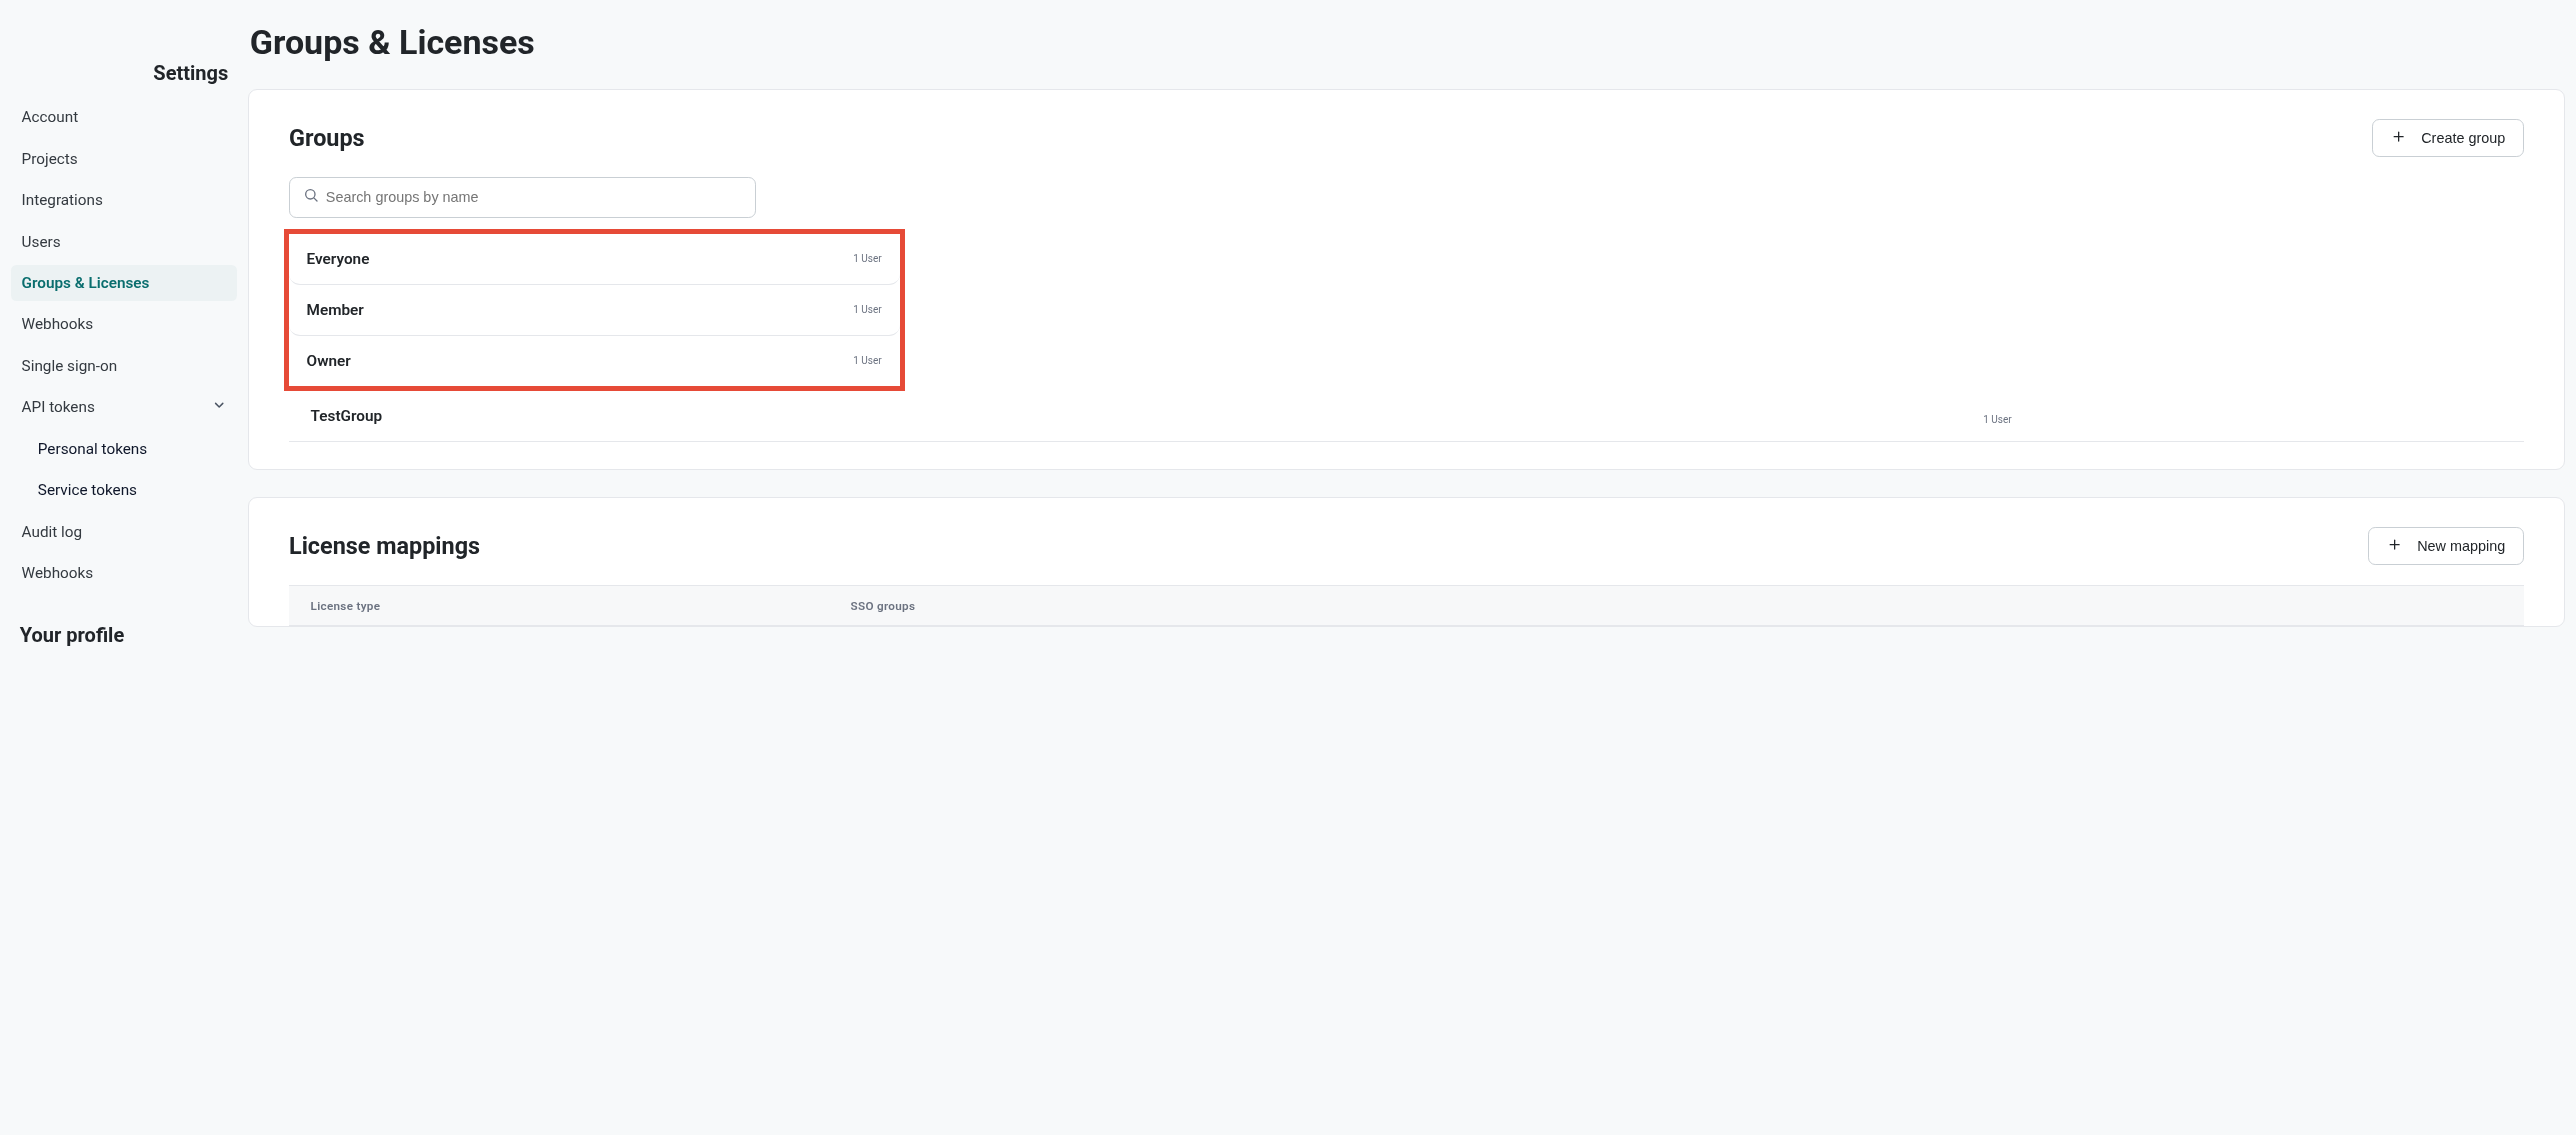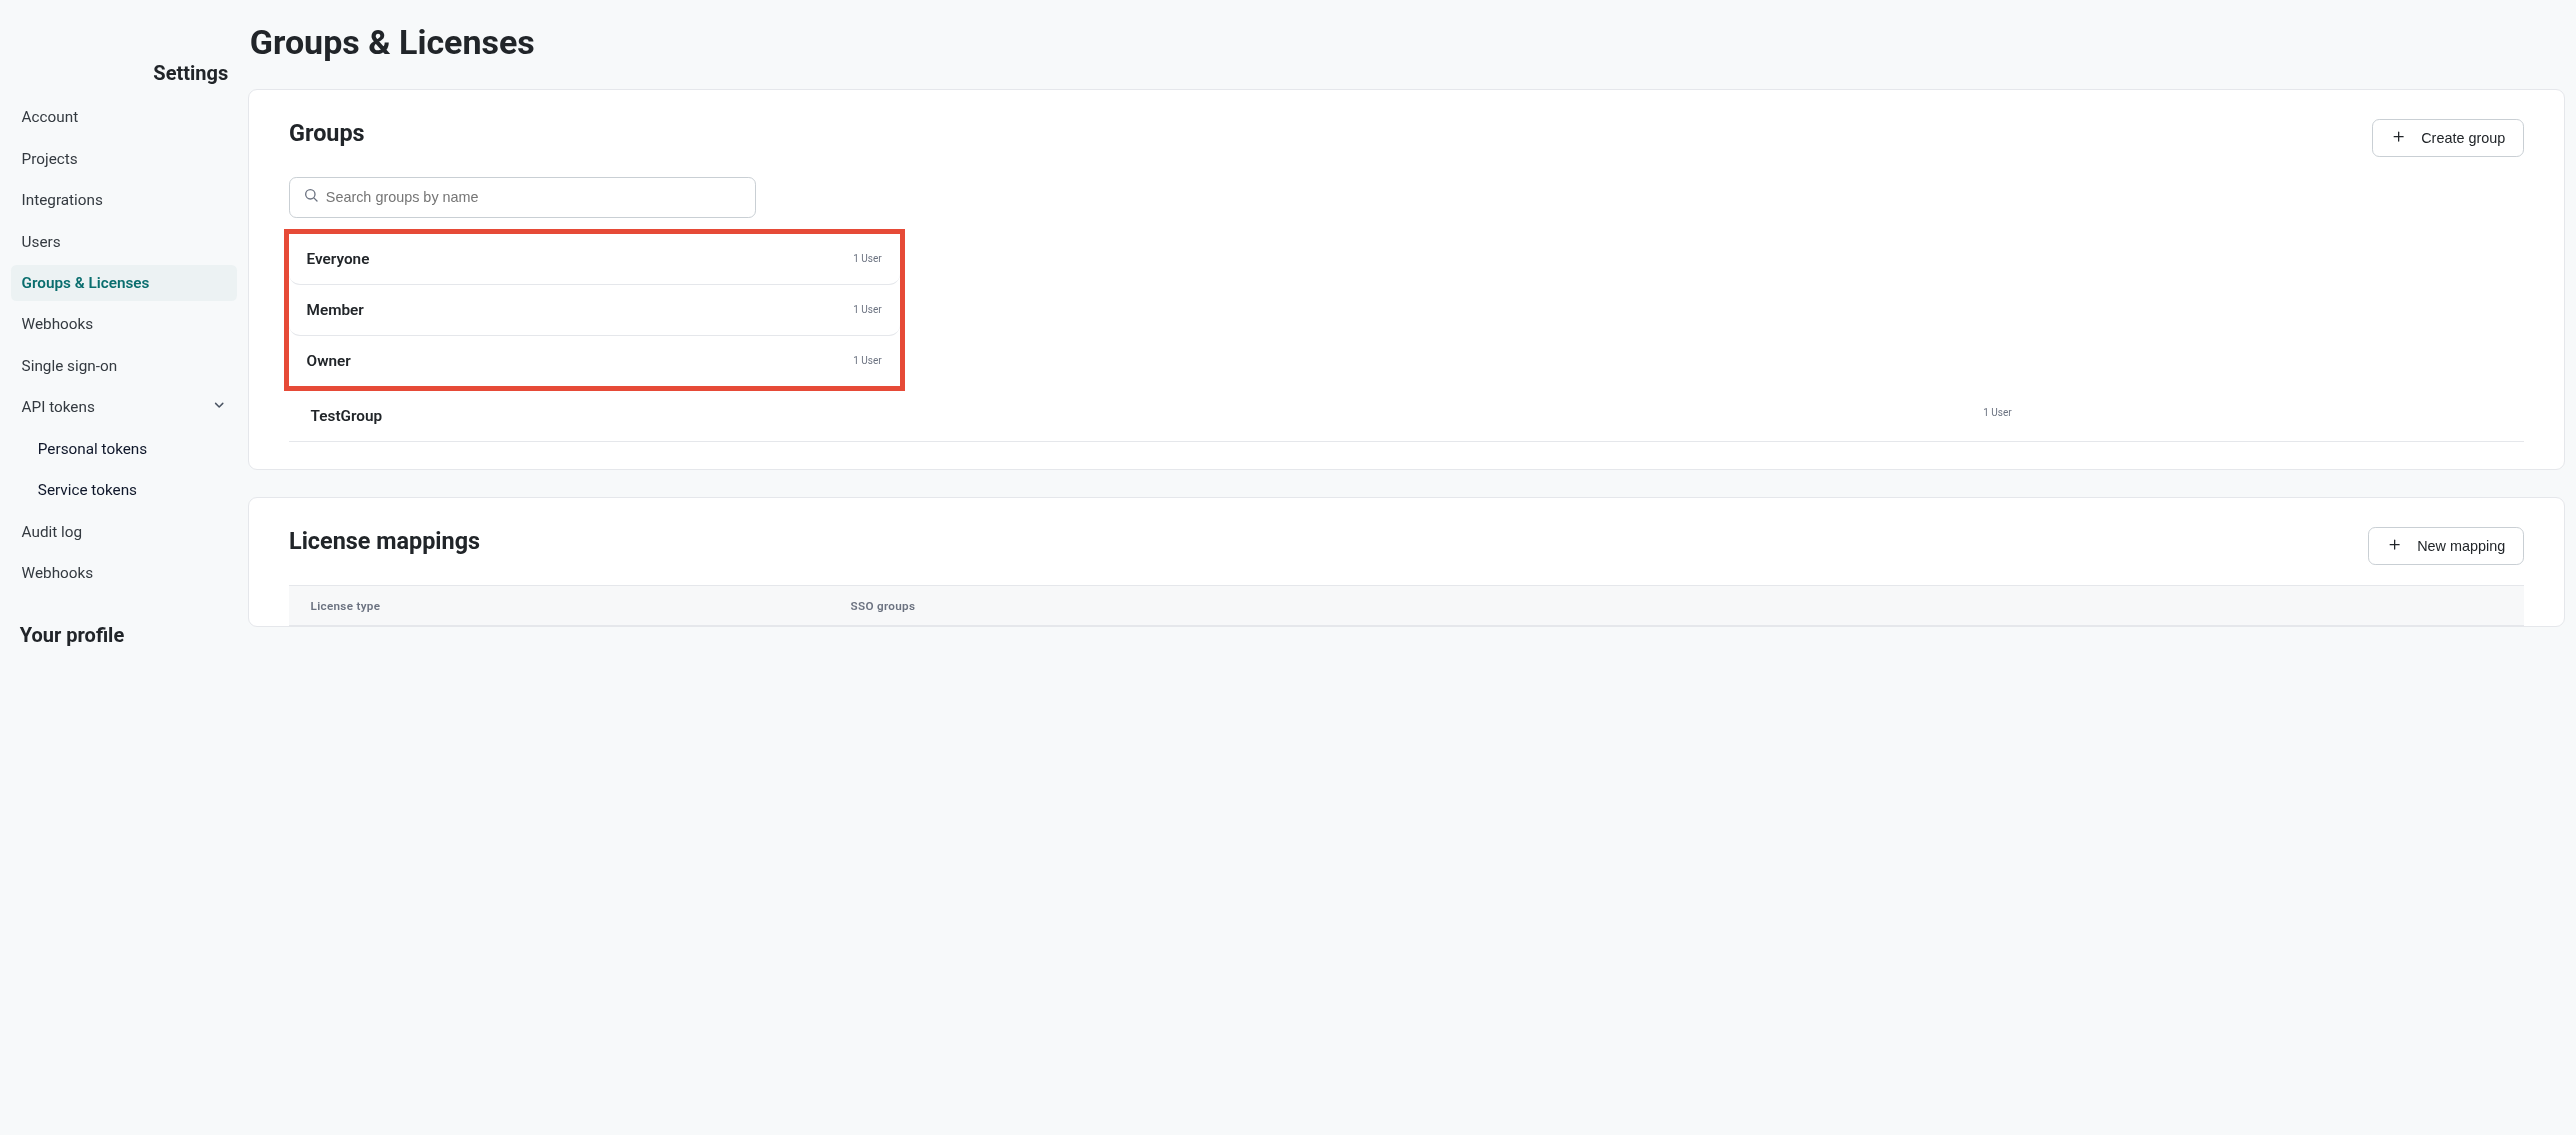--- a/index.html
+++ b/index.html
@@ -70,20 +70,21 @@
     .card {
       background: #fff;
       border: 0.9px solid #e5e7eb;
       border-radius: 9px;
       margin-bottom: 27px;
       padding: 29px 0 0 0;
     }
     .card-header {
       display: flex;
       justify-content: space-between;
+      align-items: center;
       padding: 0 40px 20px 40px;
     }
     .card-title {
       font-size: 23.4px;
       font-weight: 700;
       color: #212529;
     }
     .btn-outline {
       display: inline-flex;
       align-items: center;
@@ -148,21 +149,21 @@
       font-size: 15.3px;
       color: #212529;
     }
     .group-count {
       font-size: 10px;
       color: #6b7280;
     }
     .full-row {
       display: flex;
       justify-content: space-between;
-      align-items: flex-start;
+      align-items: flex-end;
       padding: 16px 21.6px;
       border-bottom: 0.9px solid #e5e7eb;
       cursor: pointer;
     }
     .full-row .group-count {
       margin-right: 491px;
     }
     .table-head {
       display: flex;
       background: #f7f8f9;

